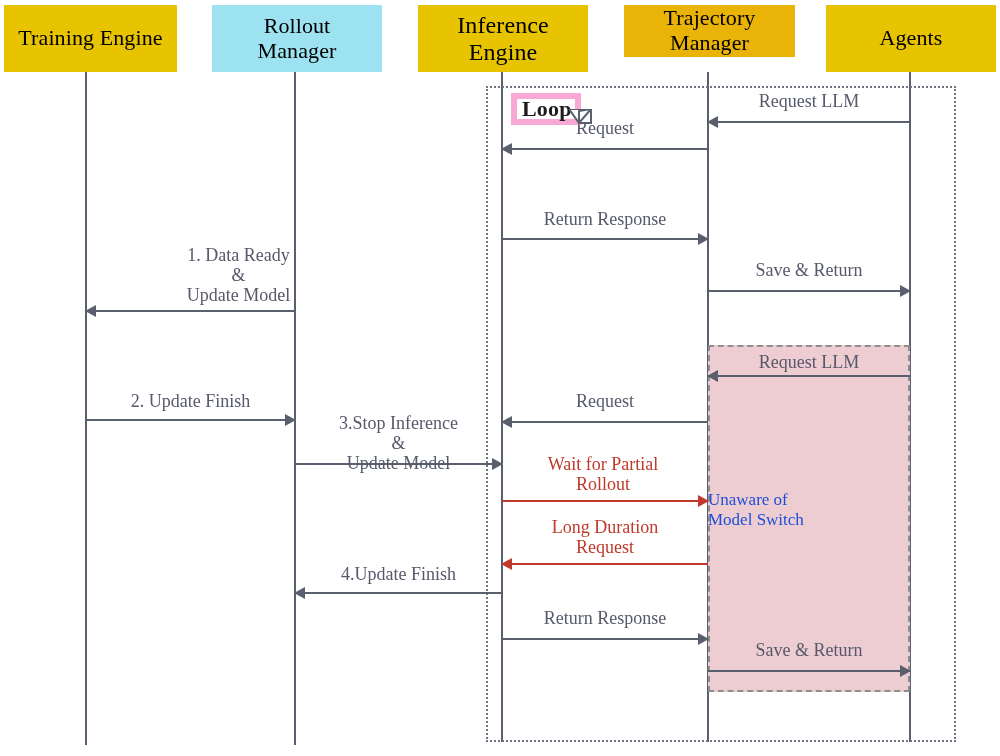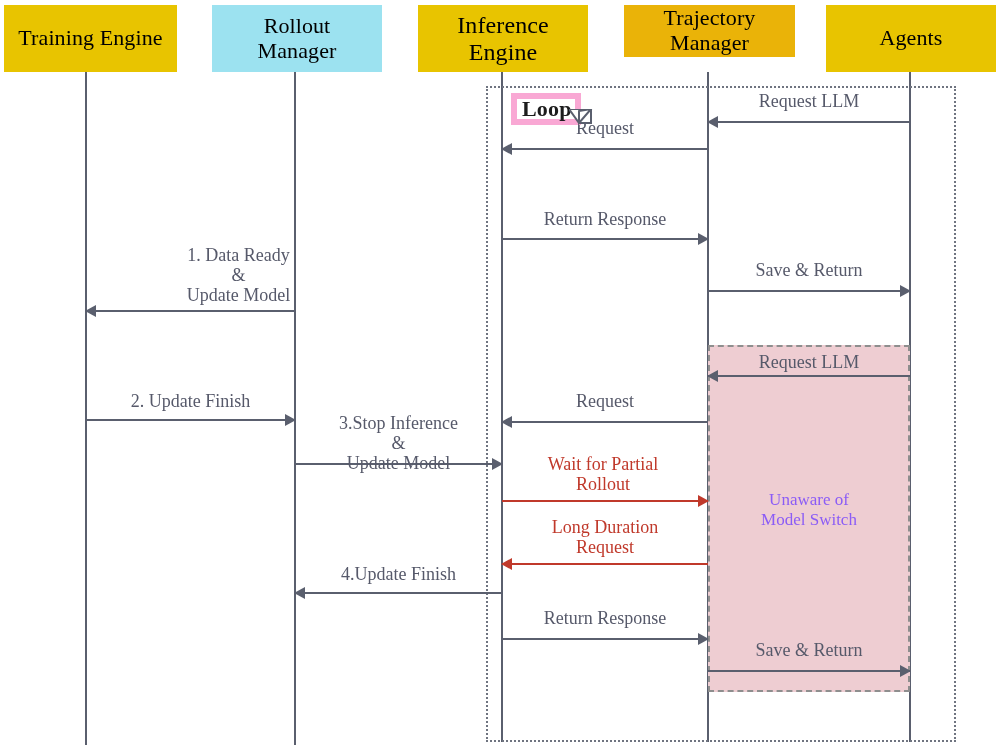--- a/index.html
+++ b/index.html
@@ -65,22 +65,22 @@
 
   
   .highlight-box {
     position: absolute;
     box-sizing: border-box;
     background: #eecdd2;
     border: 2px dashed #8e8e8e;
   }
   .highlight-label {
     position: absolute;
-    text-align: center;
-    color: #8b5cf6;
+    text-align: left;
+    color: #1d4ed8;
     font-size: 17px;
     line-height: 1.15;
     white-space: pre-line;
   }
 
   
   .msg {
     position: absolute;
     height: 2px;
   }

